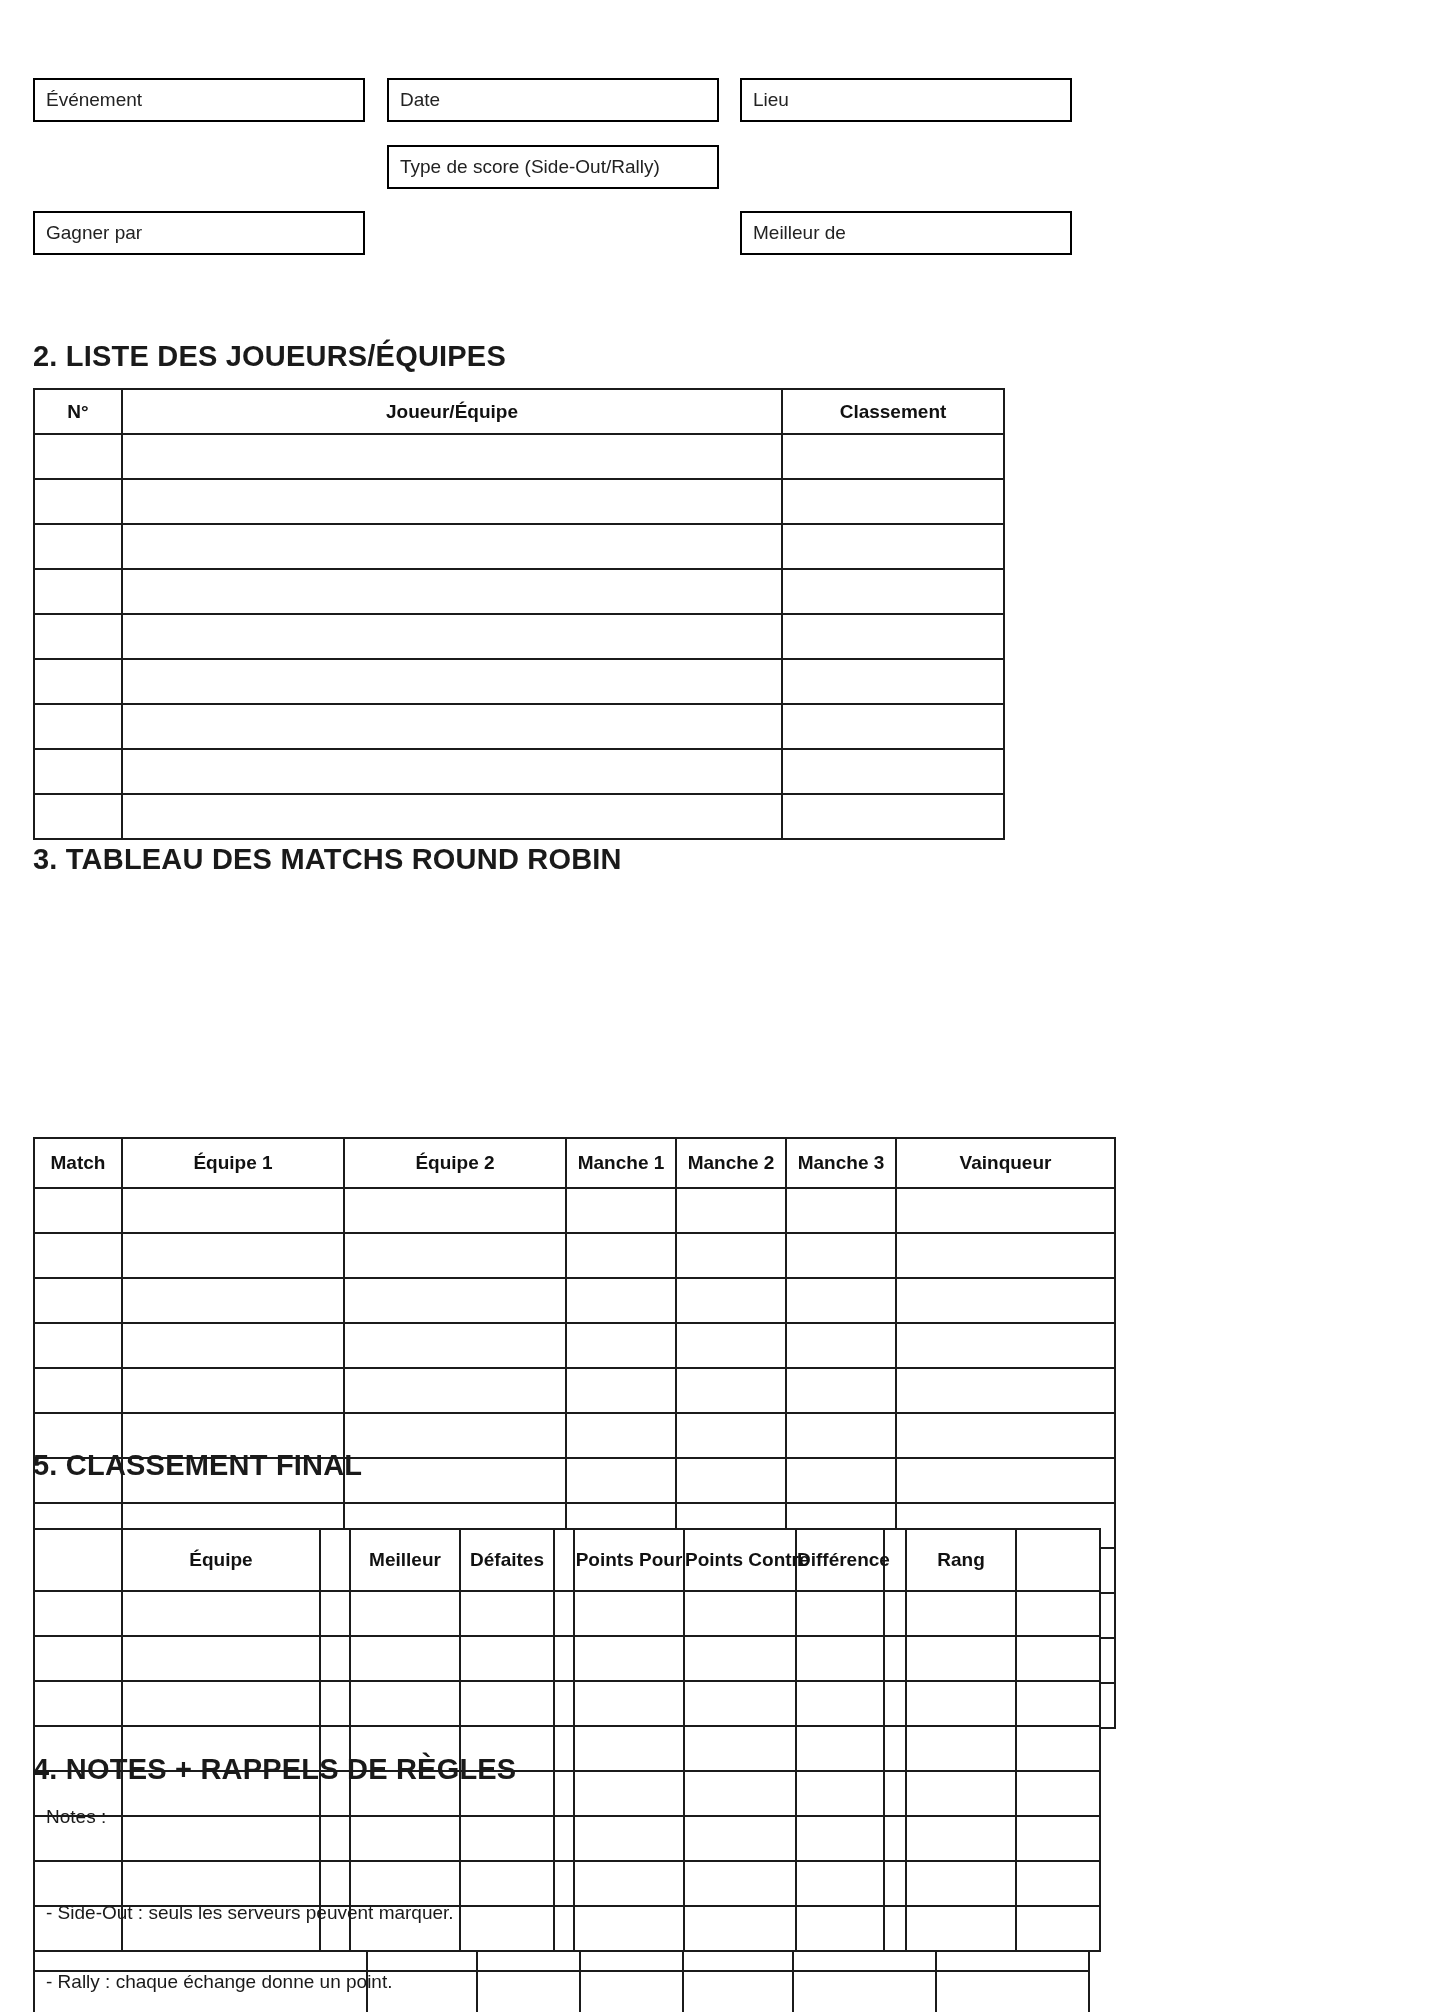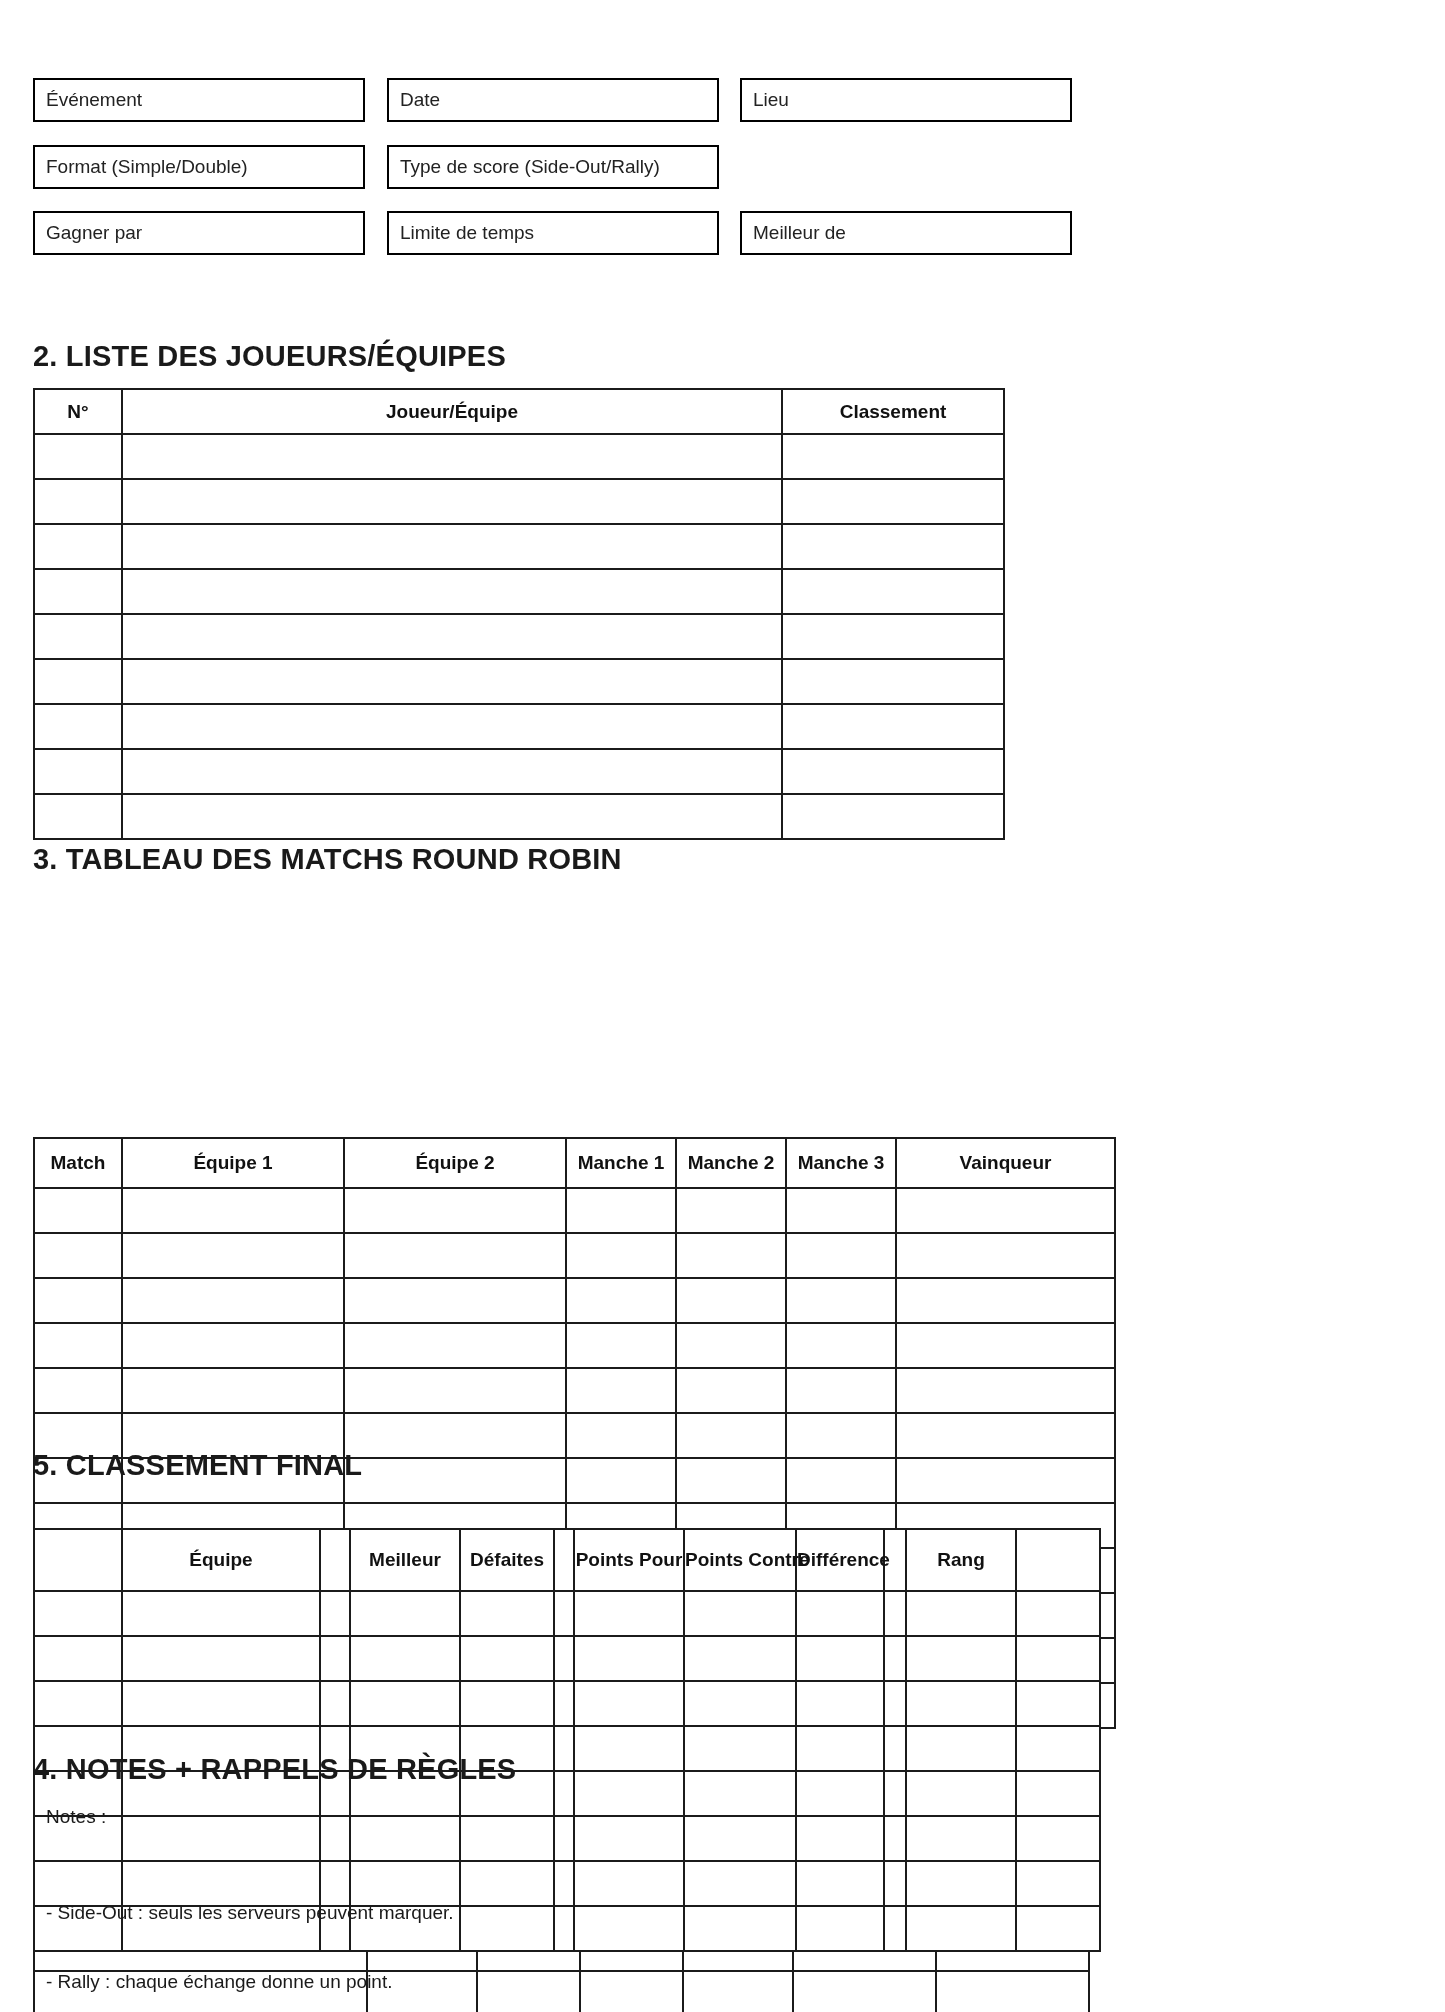--- a/index.html
+++ b/index.html
@@ -102,32 +102,26 @@
   <div class="field-box" style="left:33px;  top:78px;  width:332px; height:44px;">
     <span>Événement</span>
   </div>
   <div class="field-box" style="left:740px; top:78px;  width:332px; height:44px;">
     <span>Lieu</span>
   </div>
   <div class="field-box" style="left:387px; top:78px;  width:332px; height:44px;">
     <span>Date</span>
   </div>
 
-  <div class="field-box" style="left:33px;  top:145px; width:332px; height:44px;">
-    <span>Format (Simple/Double)</span>
-  </div>
   <div class="field-box" style="left:387px; top:145px; width:332px; height:44px;">
     <span>Type de score (Side-Out/Rally)</span>
   </div>
 
   <div class="field-box" style="left:33px;  top:211px; width:332px; height:44px;">
     <span>Gagner par</span>
-  </div>
-  <div class="field-box" style="left:387px; top:211px; width:332px; height:44px;">
-    <span>Limite de temps</span>
   </div>
   <div class="field-box" style="left:740px; top:211px; width:332px; height:44px;">
     <span>Meilleur de</span>
   </div>
 
   <div class="section-title" style="left:33px; top:340px;">2. LISTE DES JOUEURS/ÉQUIPES</div>
 
   <table class="gtable layer-players" id="players-table" style="left:33px; top:388px; width:970px;">
     <colgroup>
       <col style="width:88px;">

